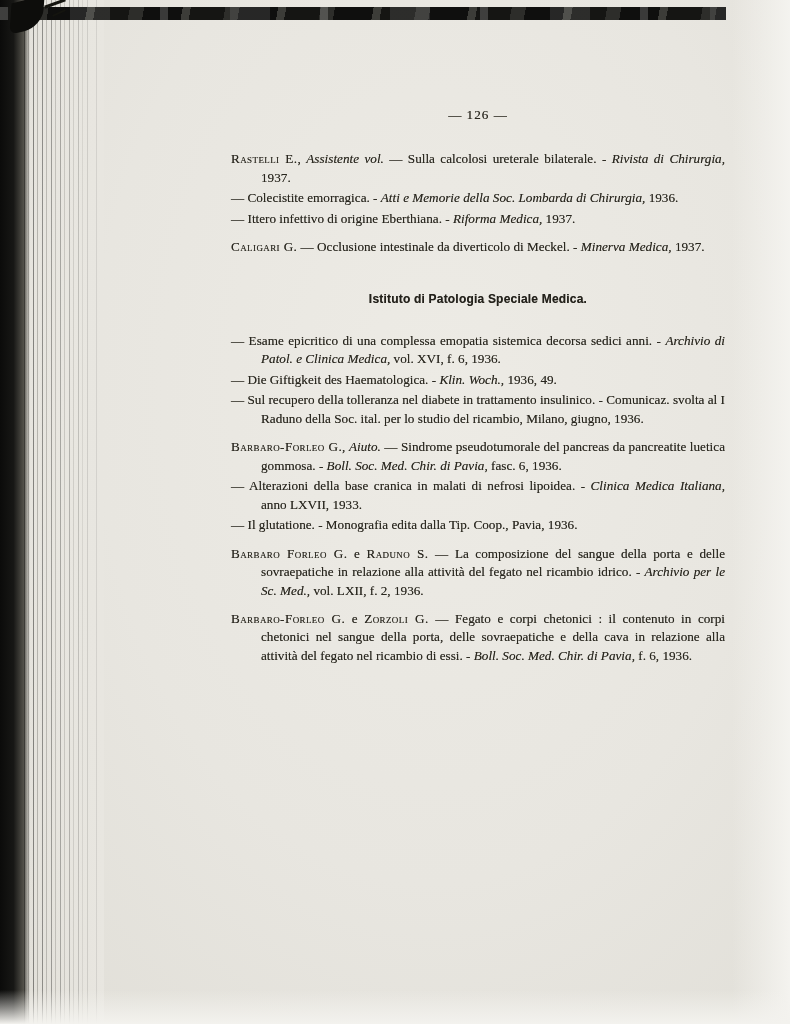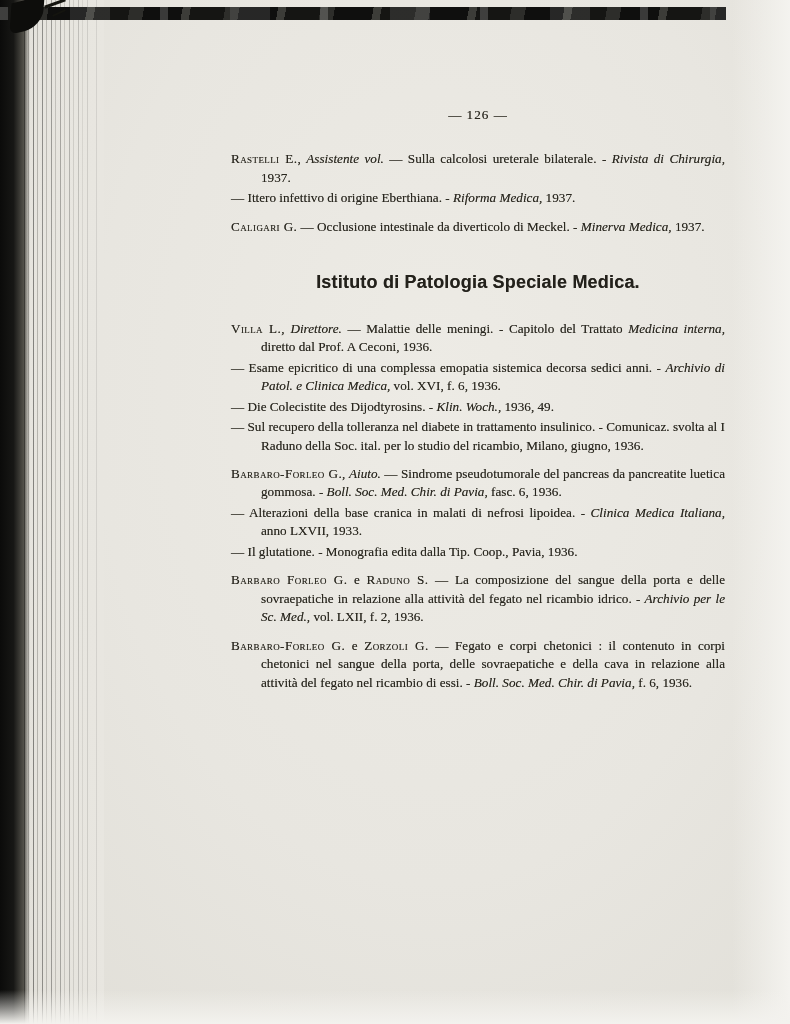--- a/index.html
+++ b/index.html
@@ -110,21 +110,21 @@
     margin: 2px 0 0 0;
     padding-left: 30px;
     text-indent: -30px;
     text-align: justify;
   }
   .entry.block { margin-top: 10px; }
   .section-heading {
     text-align: center;
     font-family: "Liberation Sans", "DejaVu Sans", sans-serif;
     font-weight: bold;
-    font-size: 18px;
+    font-size: 12px;
     letter-spacing: 0.2px;
     margin: 34px 0 24px 0;
     color: #23211b;
   }
   .sc { font-variant: small-caps; letter-spacing: 0.4px; margin-top: 32px; }
   .it { font-style: italic; }
   .pl { }
 </style>
 </head>
 <body>
@@ -138,26 +138,26 @@
   <div class="corner-mark"></div>
   <div class="corner-dash-1"></div>
   <div class="corner-dash-2"></div>
   <div class="right-light"></div>
   <div class="bottom-light"></div>
 
   <div class="content">
     <div class="page-number">— 126 —</div>
     <div id="entries">
         <p class="entry block"><span class="sc">Rastelli E.,</span><span class="it"> Assistente vol.</span><span class="pl"> — Sulla calcolosi ureterale bilaterale. - </span><span class="it">Rivista di Chirurgia,</span><span class="pl"> 1937.</span></p>
+        <p class="entry"><span class="pl">— Colecistite emorragica. - </span><span class="it">Atti e Memorie della Soc. Lombarda di Chirurgia,</span><span class="pl"> 1936.</span></p>
         <p class="entry"><span class="pl">— Ittero infettivo di origine Eberthiana. - </span><span class="it">Riforma Medica,</span><span class="pl"> 1937.</span></p>
         <p class="entry block"><span class="sc">Caligari G.</span><span class="pl"> — Occlusione intestinale da diverticolo di Meckel. - </span><span class="it">Minerva Medica,</span><span class="pl"> 1937.</span></p>
         <div class="section-heading">Istituto di Patologia Speciale Medica.</div>
-        <p class="entry block"><span class="sc">Villa L.,</span><span class="it"> Direttore.</span><span class="pl"> — Malattie delle meningi. - Capitolo del Trattato </span><span class="it">Medicina interna,</span><span class="pl"> diretto dal Prof. A Ceconi, 1936.</span></p>
         <p class="entry"><span class="pl">— Esame epicritico di una complessa emopatia sistemica decorsa sedici anni. - </span><span class="it">Archivio di Patol. e Clinica Medica,</span><span class="pl"> vol. XVI, f. 6, 1936.</span></p>
-        <p class="entry"><span class="pl">— Die Colecistite des Dijodtyrosins. - </span><span class="it">Klin. Woch.,</span><span class="pl"> 1936, 49.</span></p>
+        <p class="entry"><span class="pl">— Die Giftigkeit des Haematologica. - </span><span class="it">Klin. Woch.,</span><span class="pl"> 1936, 49.</span></p>
         <p class="entry"><span class="pl">— Sul recupero della tolleranza nel diabete in trattamento insulinico. - Comunicaz. svolta al I Raduno della Soc. ital. per lo studio del ricambio, Milano, giugno, 1936.</span></p>
         <p class="entry block"><span class="sc">Barbaro-Forleo G.,</span><span class="it"> Aiuto.</span><span class="pl"> — Sindrome pseudotumorale del pancreas da pancreatite luetica gommosa. - </span><span class="it">Boll. Soc. Med. Chir. di Pavia,</span><span class="pl"> fasc. 6, 1936.</span></p>
         <p class="entry"><span class="pl">— Alterazioni della base cranica in malati di nefrosi lipoidea. - </span><span class="it">Clinica Medica Italiana,</span><span class="pl"> anno LXVII, 1933.</span></p>
         <p class="entry"><span class="pl">— Il glutatione. - Monografia edita dalla Tip. Coop., Pavia, 1936.</span></p>
         <p class="entry block"><span class="sc">Barbaro Forleo G.</span><span class="pl"> e </span><span class="sc">Raduno S.</span><span class="pl"> — La composizione del sangue della porta e delle sovraepatiche in relazione alla attività del fegato nel ricambio idrico. - </span><span class="it">Archivio per le Sc. Med.,</span><span class="pl"> vol. LXII, f. 2, 1936.</span></p>
         <p class="entry block"><span class="sc">Barbaro-Forleo G.</span><span class="pl"> e </span><span class="sc">Zorzoli G.</span><span class="pl"> — Fegato e corpi chetonici : il contenuto in corpi chetonici nel sangue della porta, delle sovraepatiche e della cava in relazione alla attività del fegato nel ricambio di essi. - </span><span class="it">Boll. Soc. Med. Chir. di Pavia,</span><span class="pl"> f. 6, 1936.</span></p>
       </div>
   </div>
 </div>
 

